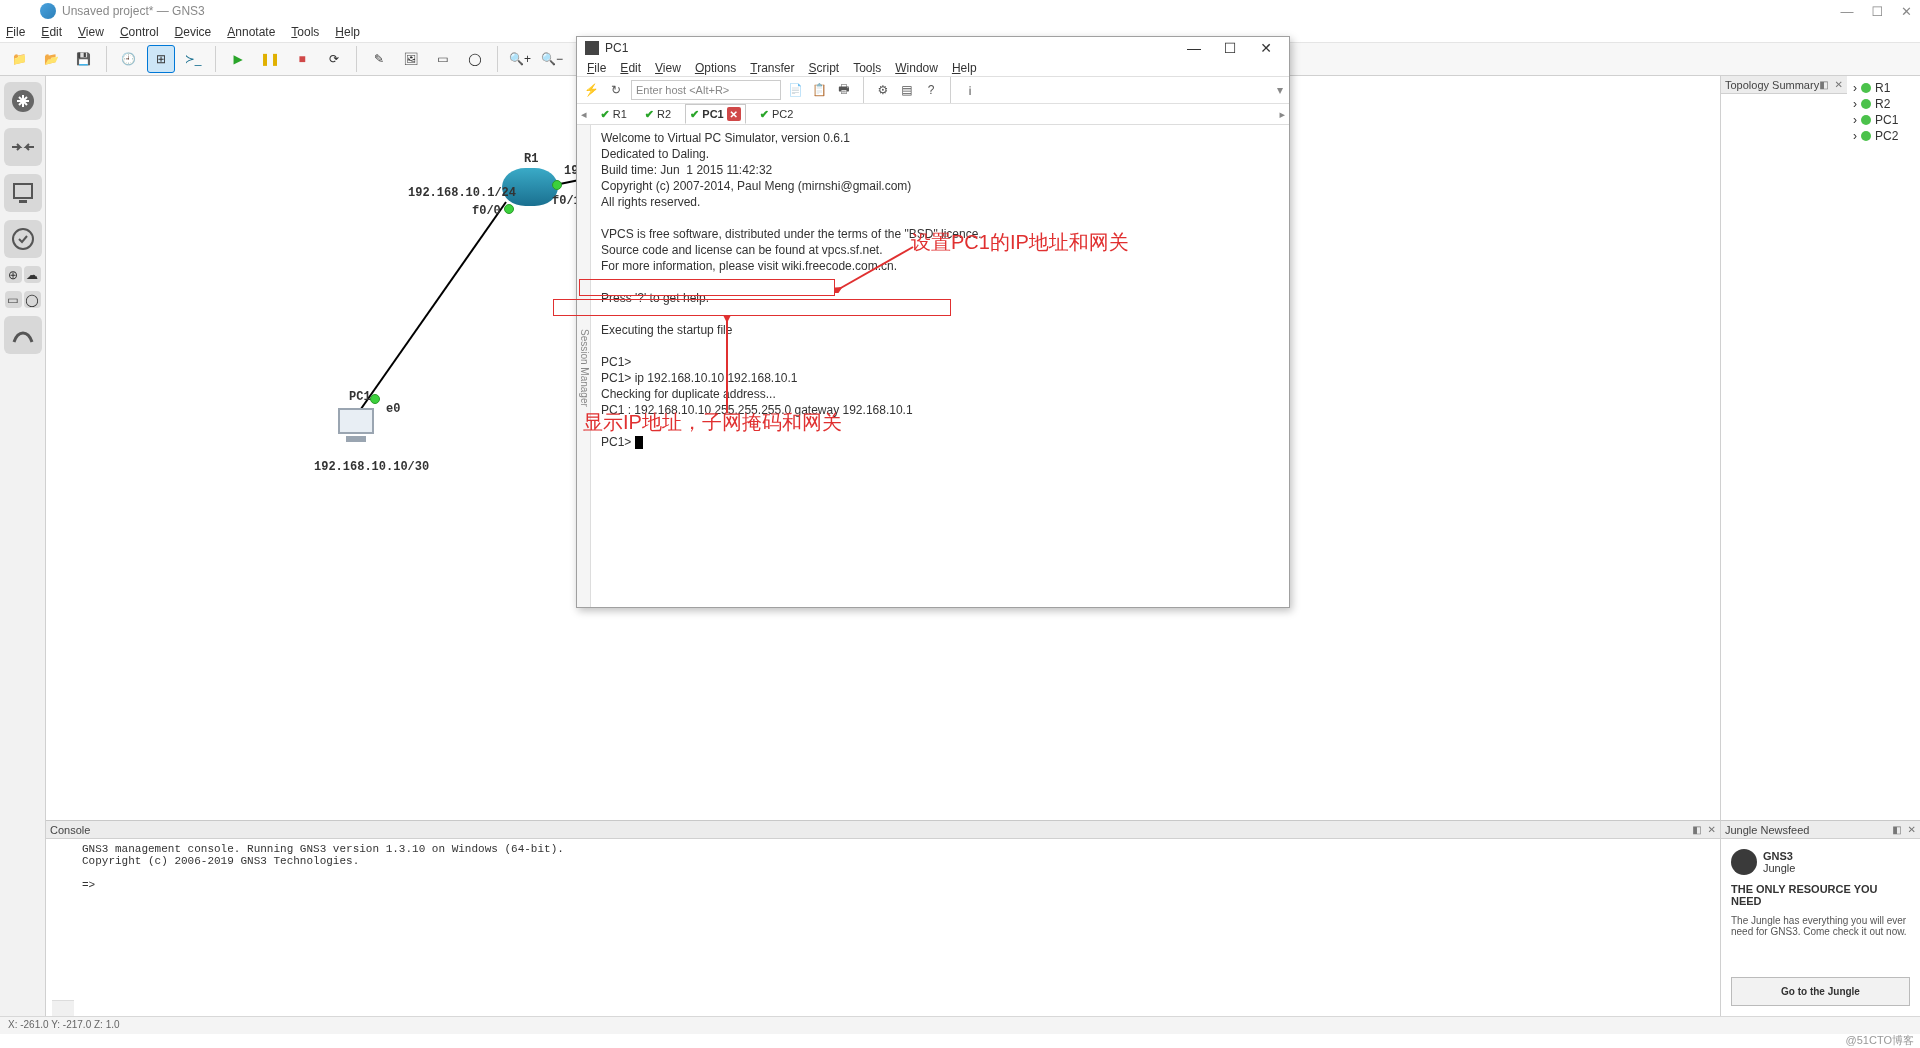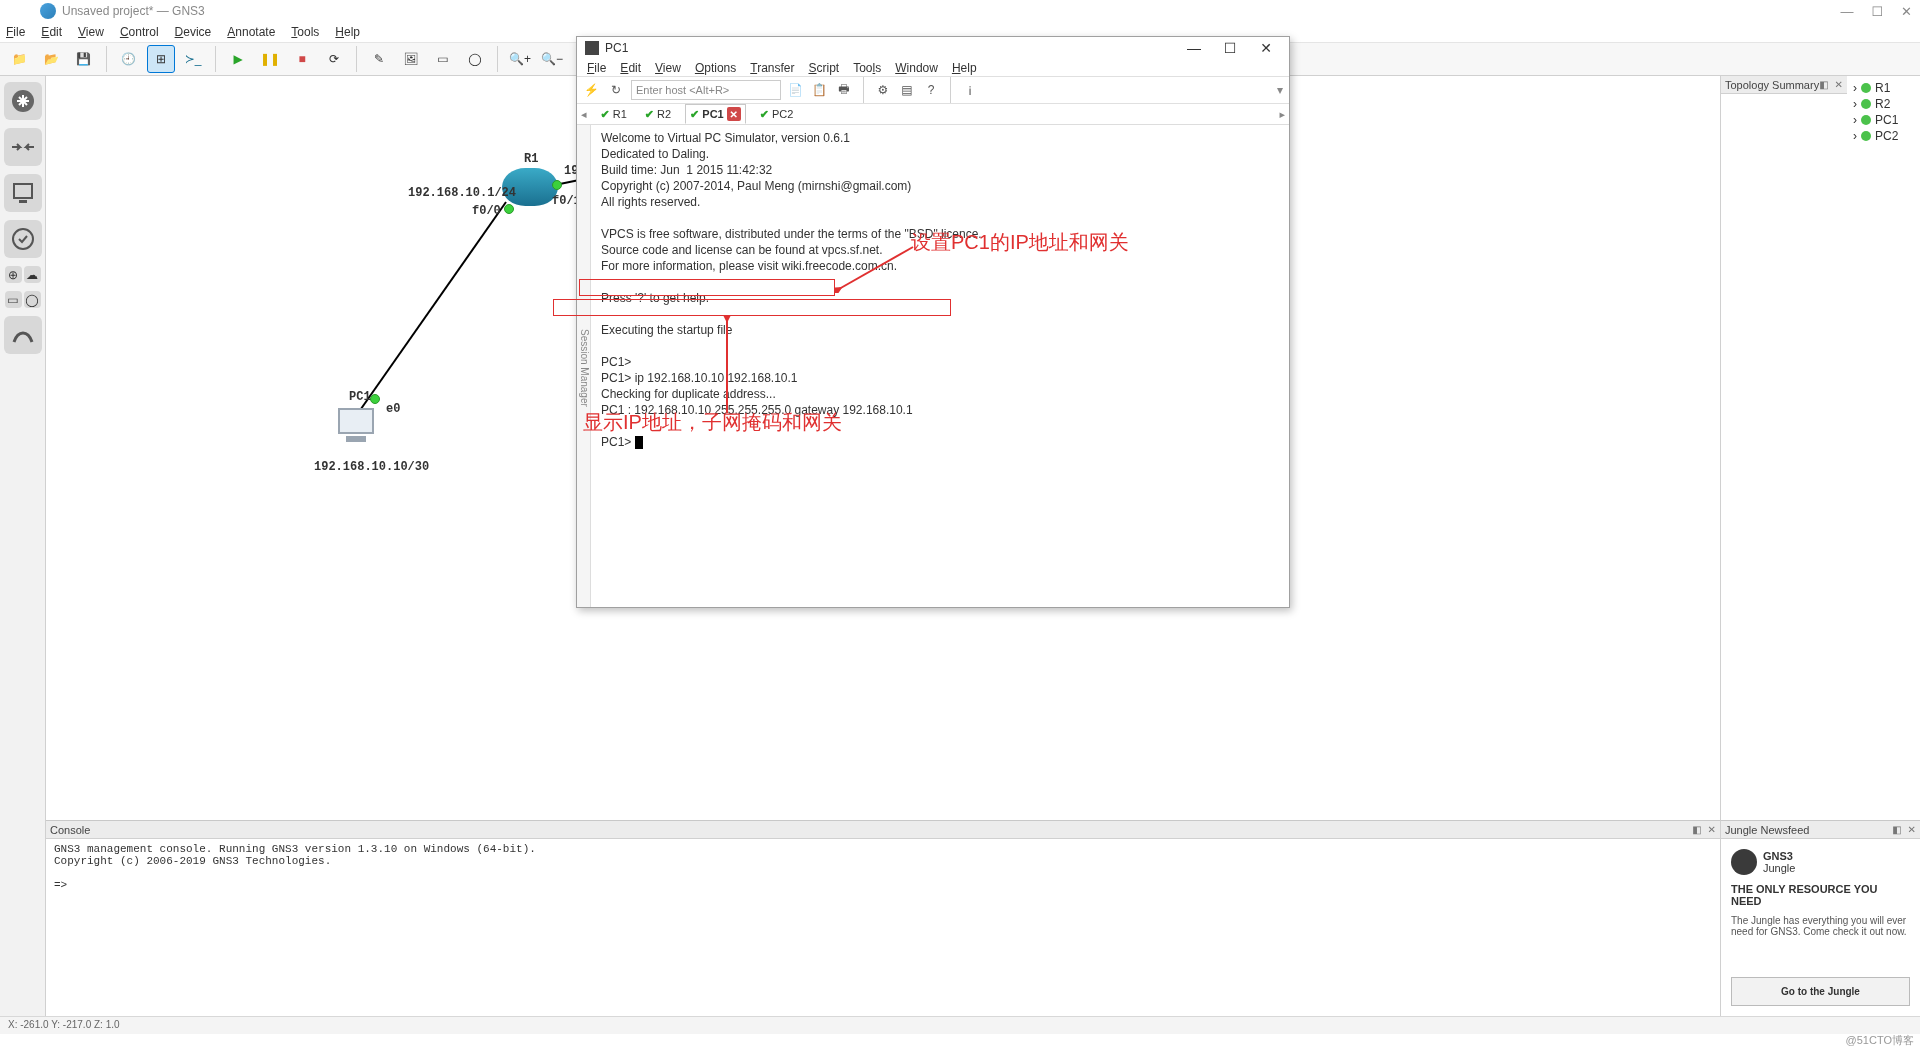--- a/index.html
+++ b/index.html
@@ -27,21 +27,21 @@
 .pane-hdr { background: #ececec; border-bottom: 1px solid #d0d0d0; height: 18px; display: flex; align-items: center; padding: 0 4px; font-size: 11px; color: #444; }
 .pane-hdr .ctrls { margin-left: auto; display: flex; gap: 6px; font-size: 10px; color: #777; }
 .topo-body { flex: 1; padding: 4px 6px; font-size: 12px; background: #fff; }
 .topo-row { display: flex; align-items: center; gap: 4px; height: 16px; }
 .dot { width: 10px; height: 10px; border-radius: 50%; background: #4bc24b; }
 .statusbar { position: absolute; bottom: 14px; left: 0; right: 0; height: 18px; background: #f4f4f4; border-top: 1px solid #d8d8d8; font-size: 10px; color: #666; padding: 2px 8px; }
 .watermark { position: absolute; bottom: 0; right: 6px; font-size: 11px; color: #999; }
 
 
 .console-panel { position: absolute; left: 46px; right: 200px; bottom: 32px; height: 196px; border-top: 1px solid #c8c8c8; display: flex; flex-direction: column; }
-.console-panel .body { flex: 1; background: #fff; padding: 4px 8px; font-family: "Courier New", monospace; font-size: 11px; white-space: pre; overflow: auto; }
+.console-panel .body { flex: 1; background: #fff; padding: 4px 8px; font-family: "Courier New", monospace; font-size: 11px; white-space: pre; overflow: auto; margin-left: 28px; }
 
 
 .jungle-panel { position: absolute; right: 0; bottom: 32px; width: 200px; height: 196px; border-top: 1px solid #c8c8c8; border-left: 1px solid #d0d0d0; display: flex; flex-direction: column; }
 .jungle-body { flex: 1; background: #fff; padding: 10px 10px; font-size: 11px; display: flex; flex-direction: column; gap: 8px; justify-content: center; }
 .jungle-logo { display: flex; align-items: center; gap: 6px; }
 .jlogo { width: 26px; height: 26px; border-radius: 50%; background: #3a3a3a; }
 .jungle-btn { margin-top: auto; padding: 8px; border: 1px solid #bbb; background: #f2f2f2; text-align: center; font-weight: bold; font-size: 10px; }
 
 
 .node-label { position: absolute; font: bold 12px "Courier New", monospace; }

